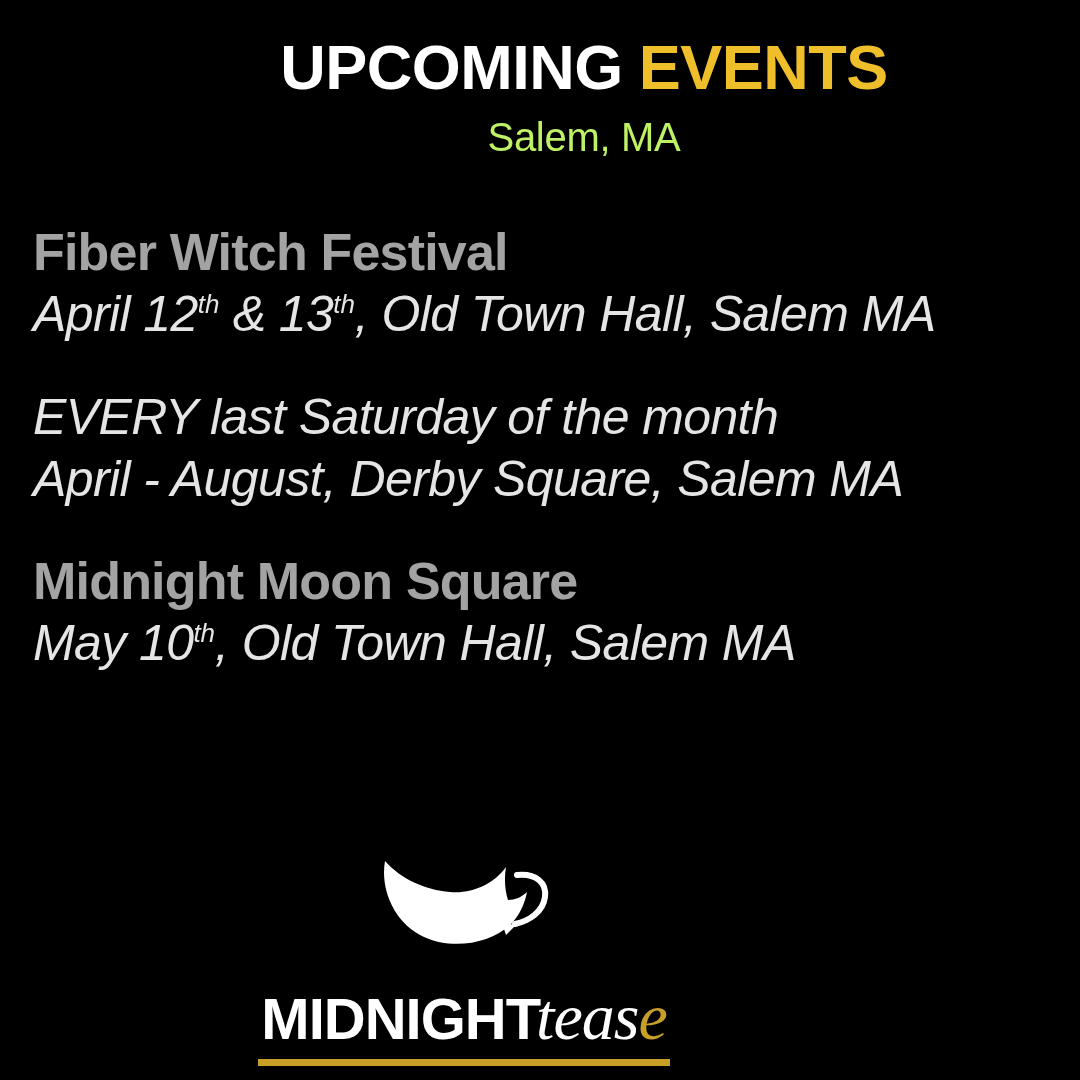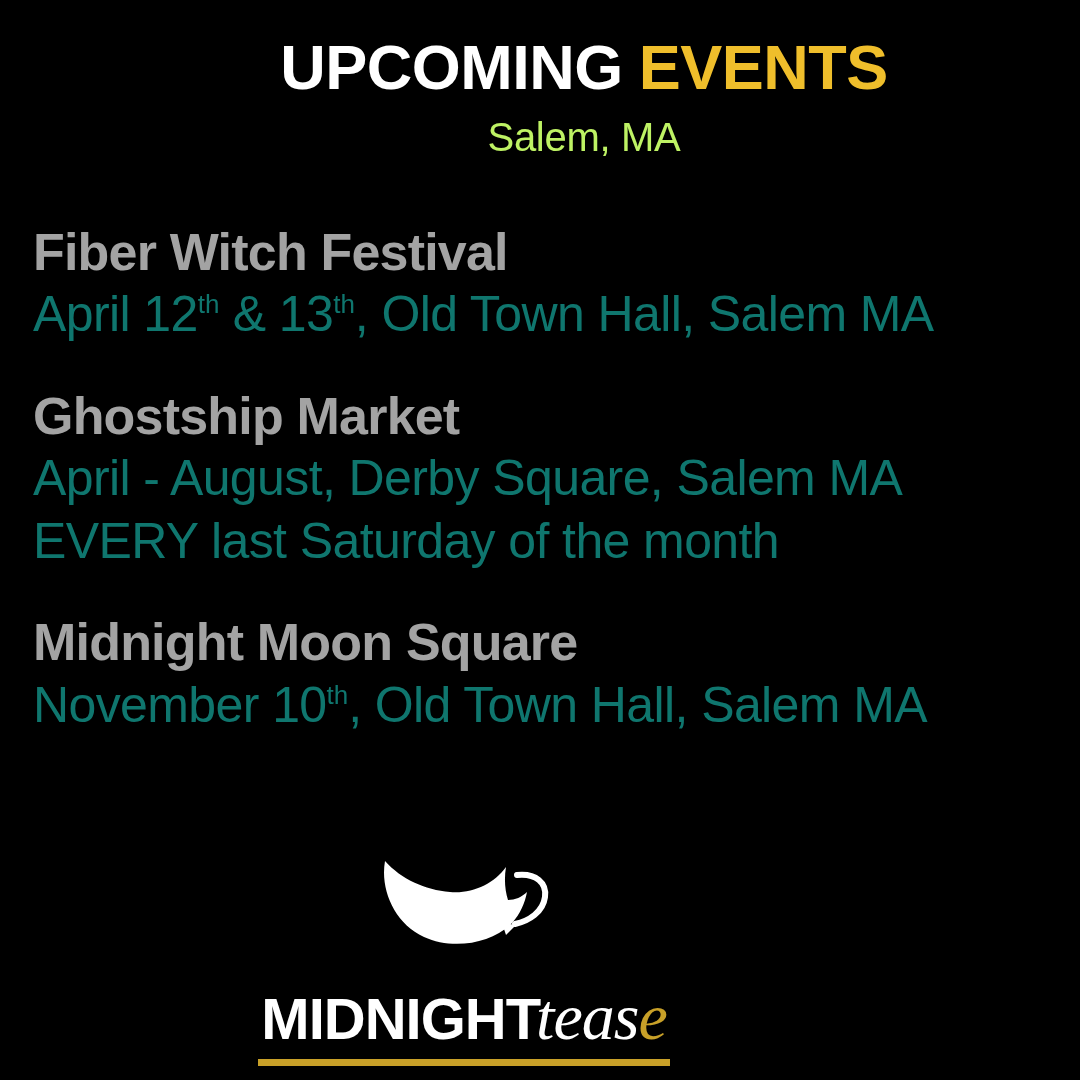--- a/index.html
+++ b/index.html
@@ -60,24 +60,25 @@
     font-size: 52px;
     font-weight: bold;
     color: #a3a3a3;
     letter-spacing: -0.8px;
     line-height: 1.18;
     white-space: nowrap;
   }
   .event-line {
     font-size: 50px;
     font-weight: 300;
-    color: #0f766e;
+    color: #e5e5e5;
     letter-spacing: -0.6px;
     line-height: 1.25;
     white-space: nowrap;
+    font-style: italic;
   }
   .event-line sup {
     font-size: 0.52em;
     vertical-align: super;
     line-height: 0;
     letter-spacing: 0;
   }
 
   
   .logo-block {
@@ -139,29 +140,28 @@
   <div class="events">
 
     <div class="event">
       <div class="event-title">Fiber Witch Festival</div>
       <div class="event-line">
         <span>April 12</span><sup>th</sup><span> &amp; 13</span><sup>th</sup><span>, Old Town Hall, Salem MA</span>
       </div>
     </div>
 
     <div class="event">
-      <div class="event-title">Ghostship Market</div>
+      <div class="event-line">EVERY last Saturday of the month</div>
       <div class="event-line">April - August, Derby Square, Salem MA</div>
-      <div class="event-line">EVERY last Saturday of the month</div>
     </div>
 
     <div class="event">
       <div class="event-title">Midnight Moon Square</div>
       <div class="event-line">
-        <span>November 10</span><sup>th</sup><span>, Old Town Hall, Salem MA</span>
+        <span>May 10</span><sup>th</sup><span>, Old Town Hall, Salem MA</span>
       </div>
     </div>
 
   </div>
 
   <div class="logo-block">
 
     <svg class="logo-mark" width="176" height="102" viewBox="0 0 176 102" aria-hidden="true">
 
       <path fill="#ffffff" d="

